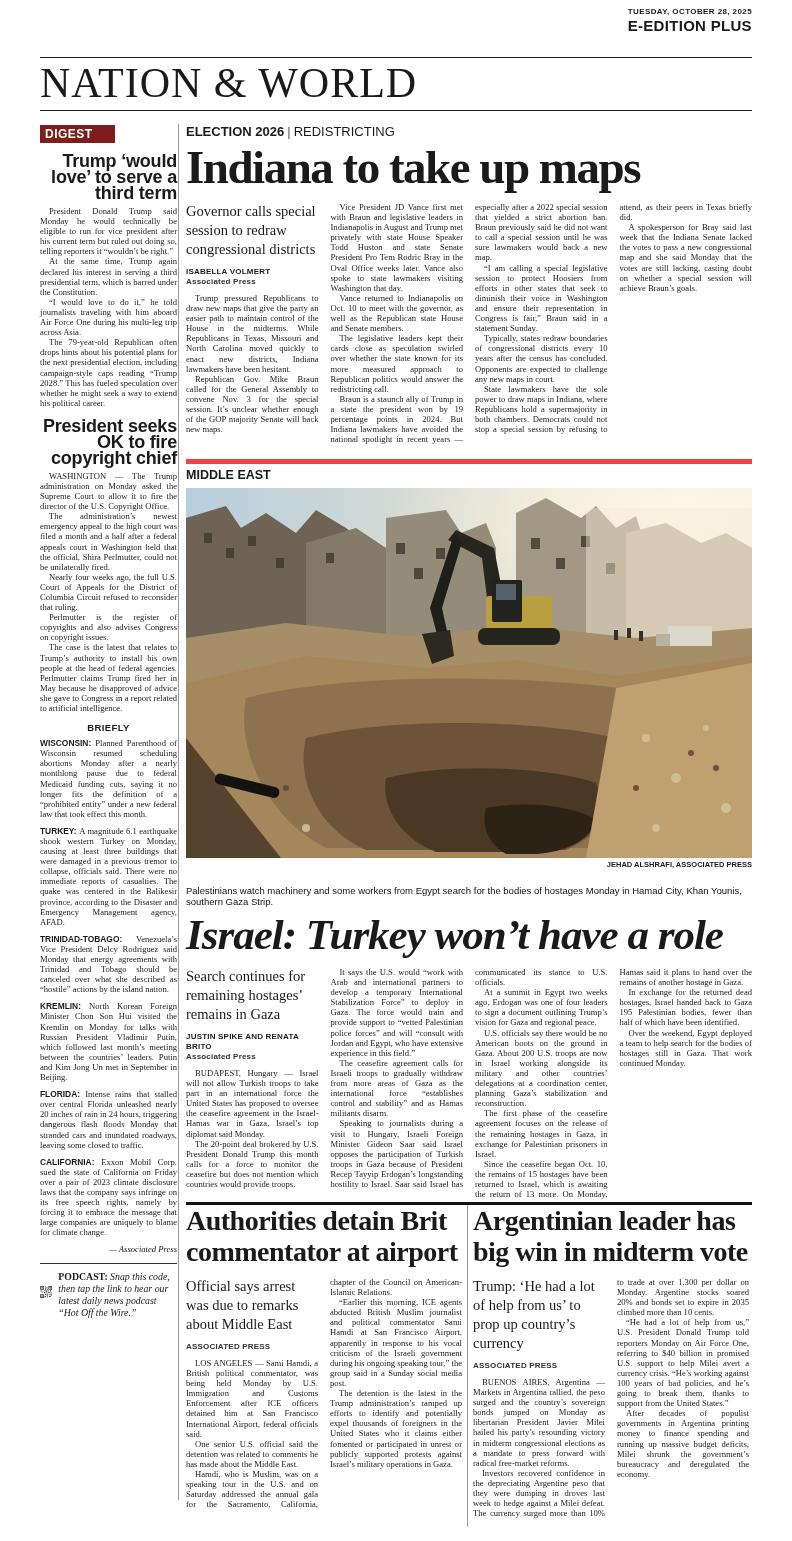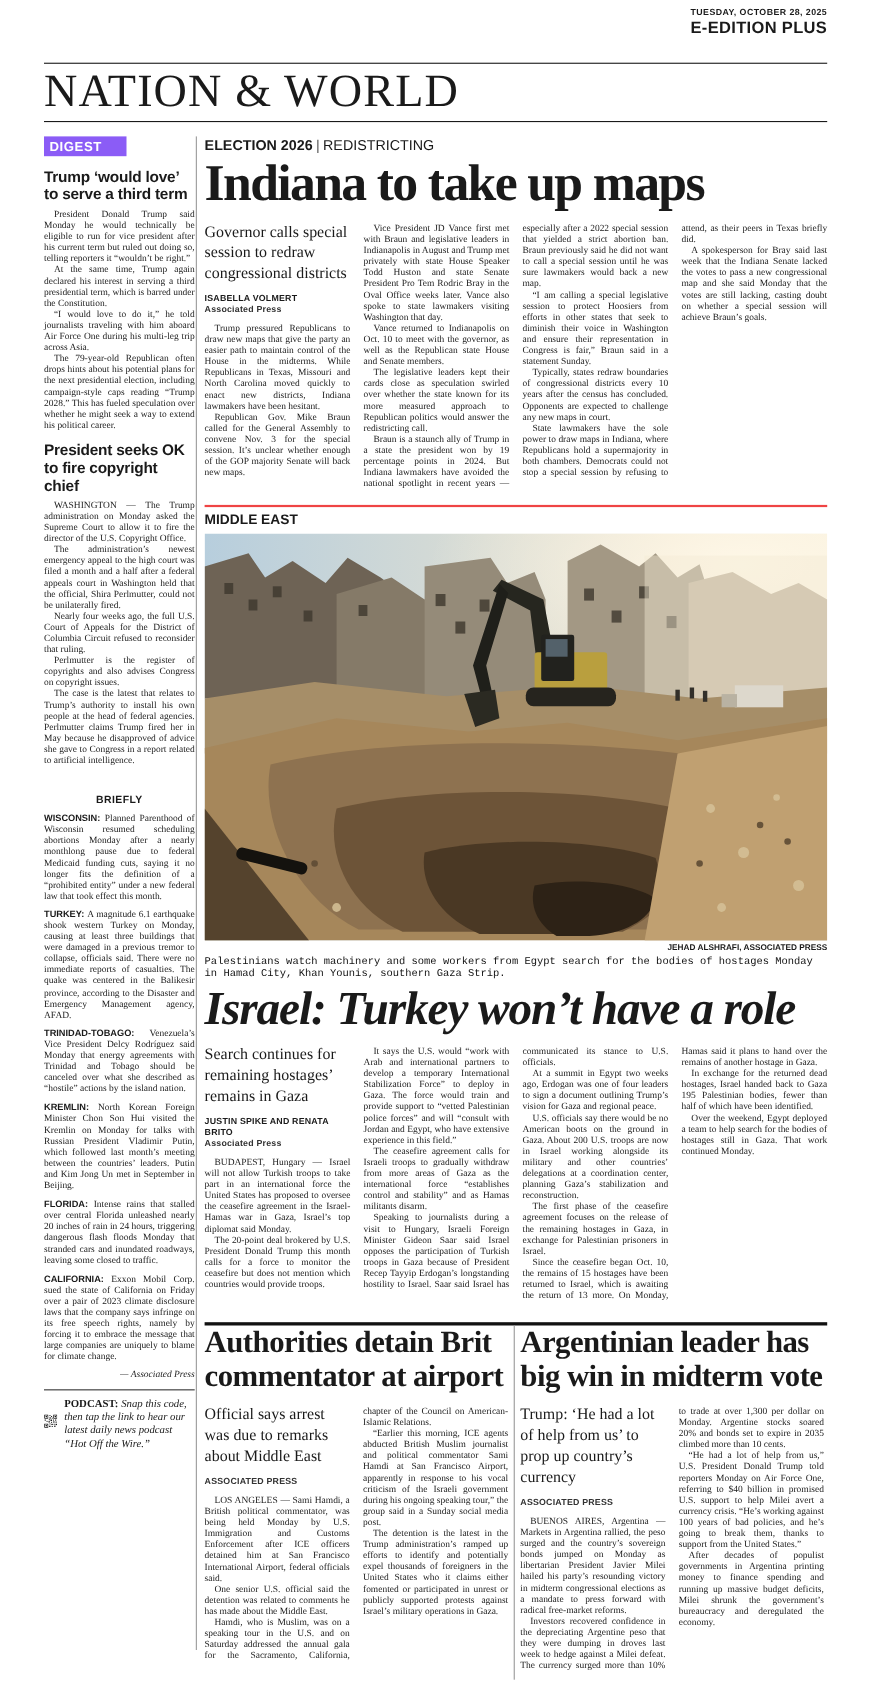--- a/index.html
+++ b/index.html
@@ -11,27 +11,27 @@
   .hdr-date{font-size:8px;font-weight:700;letter-spacing:.4px;}
   .hdr-edition{font-size:15px;font-weight:700;letter-spacing:.3px;margin-top:1px;}
 
   
   .masthead{position:absolute;top:57px;left:40px;right:40px;border-top:1.5px solid #1a1a1a;
             border-bottom:1.5px solid #1a1a1a;padding:3px 0 5px;}
   .masthead h1{margin:0;font-weight:400;font-size:42px;line-height:44px;letter-spacing:1px;font-family:"Liberation Serif",serif;}
 
   
   .digest{position:absolute;left:40px;top:124px;width:137px;}
-  .digest-label{display:inline-block;background:#8b5cf6;color:#fff;font-family:"Liberation Sans",sans-serif;
+  .digest-label{display:inline-block;background:#7f1d1d;color:#fff;font-family:"Liberation Sans",sans-serif;
                 font-weight:700;font-size:12px;padding:2px 22px 2px 5px;letter-spacing:.5px;}
-  .digest h2{font-family:"Liberation Sans",sans-serif;font-size:14px;line-height:16px;
-             font-weight:700;margin:10px 0 5px;letter-spacing:-.2px;}
+  .digest h2{font-family:"Liberation Sans",sans-serif;font-size:18px;line-height:16px;
+             font-weight:700;margin:10px 0 5px;letter-spacing:-.2px;text-align:right;}
   .digest .body-copy p{font-size:8.6px;line-height:10.1px;}
   .briefly{font-family:"Liberation Sans",sans-serif;font-weight:700;font-size:9.5px;
-           text-align:center;margin:26px 0 5px;letter-spacing:.4px;}
+           text-align:center;margin:9px 0 5px;letter-spacing:.4px;}
   .brief{margin:0 0 7px !important;text-indent:0 !important;}
   .brief-label{font-family:"Liberation Sans",sans-serif;font-weight:700;font-size:8.4px;}
   .attribution{text-align:right;font-style:italic;font-size:8.6px;margin-top:2px;}
   .podcast-rule{border:0;border-top:1.2px solid #333;margin:9px 0 7px;}
   .podcast{display:flex;align-items:flex-start;}
   .podcast-text{font-style:italic;font-size:9.8px;line-height:12px;margin-left:6px;}
   .podcast-label{font-style:normal;font-weight:700;}
 
   
   .vdiv{position:absolute;width:1px;background:#9a9a9a;}
@@ -47,25 +47,25 @@
 
   .story-cols{column-gap:12px;column-fill:auto;}
   .cols4{column-count:4;height:250px;}
   .cols2{column-count:2;column-gap:12px;height:250px;}
   .subhead{font-size:14.5px;line-height:19px;font-weight:400;margin:0 0 8px;}
   .byline,.byorg{font-family:"Liberation Sans",sans-serif;font-weight:700;font-size:8px;line-height:10px;letter-spacing:.2px;}
   .byorg{margin-bottom:6px;color:#333;}
   .body-copy p{font-size:8.6px;line-height:10.1px;text-align:justify;text-indent:9px;margin:0;}
 
   
-  .section-rule{border-top:2px solid #ef4444;padding-top:3px;}
+  .section-rule{border-top:5px solid #ef4444;padding-top:3px;}
   .section-kicker{font-family:"Liberation Sans",sans-serif;font-weight:700;font-size:12.5px;margin:1px 0 6px;}
   .photo{display:block;width:566px;height:370px;}
   .credit{text-align:right;font-family:"Liberation Sans",sans-serif;font-weight:700;font-size:7.5px;margin-top:2px;}
-  .caption{font-family:Liberation Mono, monospace;font-size:9.5px;line-height:11px;margin:2px 0 4px;color:#111;}
+  .caption{font-family:Liberation Sans, sans-serif;font-size:9.5px;line-height:11px;margin:16px 0 4px;color:#111;}
 
   
   .bottom{position:absolute;left:186px;top:1202px;width:566px;border-top:3px solid #111;
           display:flex;}
   .bstory{width:276px;}
   .bdiv{width:1px;background:#9a9a9a;margin:0 5px;}
 </style>
 </head>
 <body>
 

